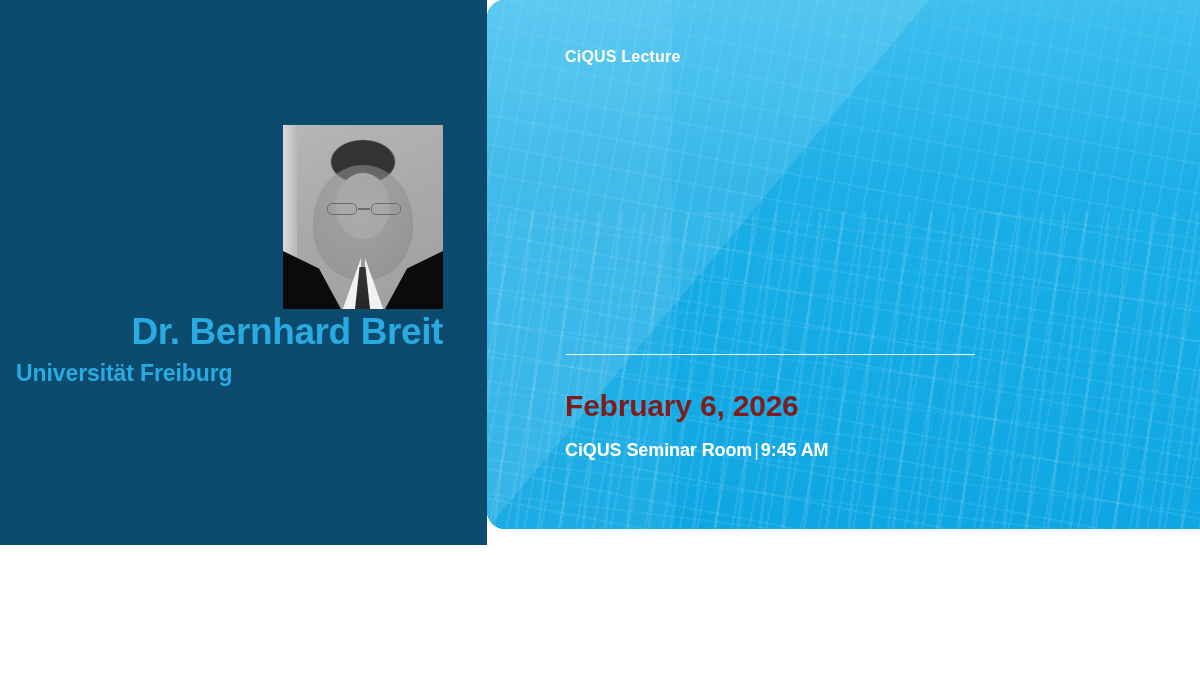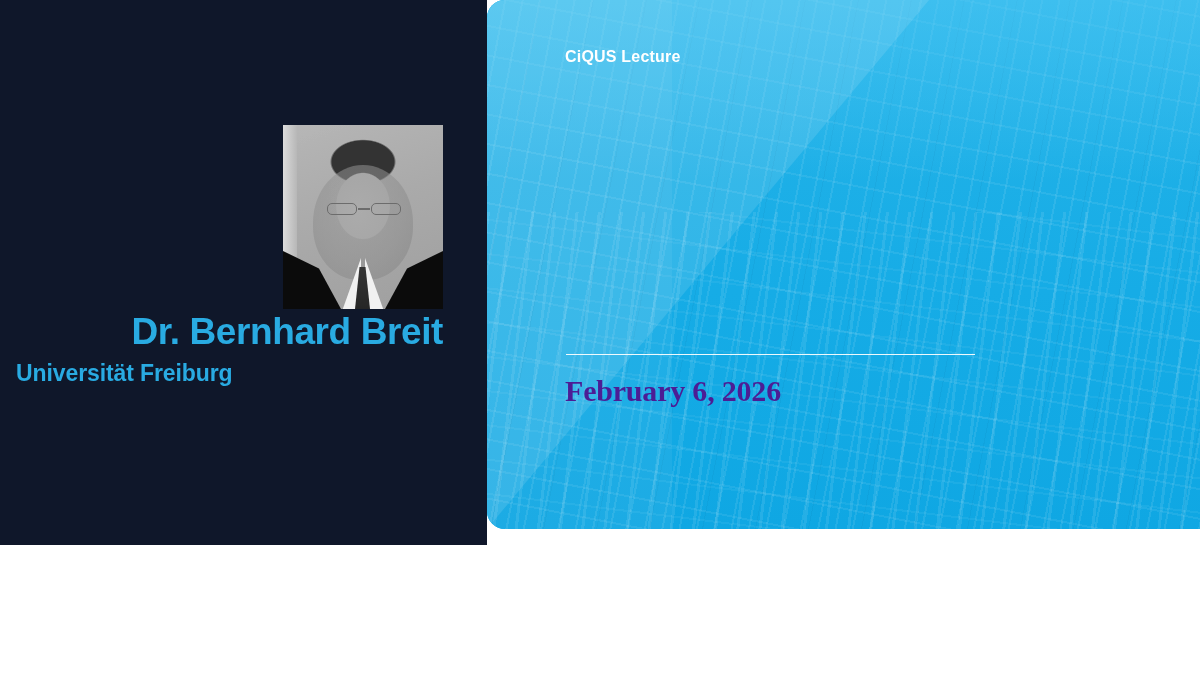--- a/index.html
+++ b/index.html
@@ -6,21 +6,21 @@
   html,body { width:1200px; height:675px; background:#ffffff; }
   body {
     font-family:"Liberation Sans", sans-serif;
     position:relative;
     overflow:hidden;
   }
 
   
   .left-pane{
     position:absolute; left:0; top:0; width:487px; height:545px;
-    background:#0f172a;
+    background:#0c4a6e;
   }
   .portrait{
     position:absolute; left:283px; top:125px; width:160px; height:184px;
     background:
       
       radial-gradient(ellipse 95px 60px at 50% 150%, #141414 0 62%, rgba(20,20,20,0) 63%),
       
       radial-gradient(ellipse 22px 40px at 50% 120%, #e8e8e8 0 60%, rgba(232,232,232,0) 62%),
       
       radial-gradient(ellipse 47px 58px at 50% 44%, #cbb8a8 0 56%, rgba(203,184,168,0) 58%),
@@ -125,22 +125,22 @@
   .title{
     position:absolute; left:78px; top:106px; width:600px;
     color:#ffffff; font-family:"Liberation Serif", serif;
     font-size:33.5px; line-height:1.33; font-weight:400; letter-spacing:.1px;
   }
   .rule{
     position:absolute; left:79px; top:354px; width:409px; height:1.4px;
     background:rgba(255,255,255,.92);
   }
   .date{
-    position:absolute; left:78px; top:374px;
-    color:#4c1d95; font-size:30px; font-weight:bold; letter-spacing:-.2px;font-family:Liberation Serif, serif;
+    position:absolute; left:78px; top:389px;
+    color:#7f1d1d; font-size:30px; font-weight:bold; letter-spacing:-.2px;
   }
   .venue{
     position:absolute; left:78px; top:440px;
     color:#ffffff; font-size:18px; font-weight:bold; letter-spacing:-.1px;
   }
   .venue .sep{ font-weight:400; opacity:.9; padding:0 2px; }
 
   
   .footer{
     position:absolute; left:0; top:545px; width:1200px; height:130px;
@@ -174,20 +174,23 @@
 <div class="panel">
   <div class="bldg"></div>
   <div class="bldg2"></div>
   <div class="sky"></div>
   <div class="wedge"></div>
   <div class="band"></div>
 
   <div class="kicker">CiQUS Lecture</div>
   <div class="rule"></div>
   <div class="date">February 6, 2026</div>
+  <div class="venue">
+    <span>CiQUS Seminar Room</span><span class="sep">|</span><span>9:45 AM</span>
+  </div>
 </div>
 
 <div class="footer">
 
   
   
 
   
   
 

